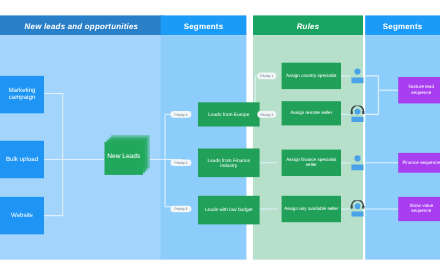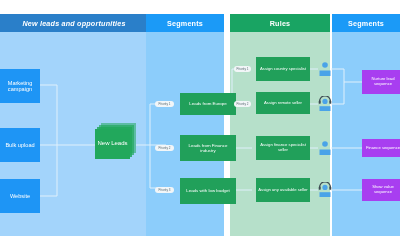--- a/index.html
+++ b/index.html
@@ -24,21 +24,21 @@
   #lane-leads{left:0;width:148px;font-style:italic;}
   #lane-leads .lane-head{background:#2a7fc9;}
   #lane-leads .lane-body{background:#a3d4fb;}
 
   #lane-segments{left:146px;width:78px;}
   #lane-segments .lane-head{background:#1b9af7;}
   #lane-segments .lane-body{background:#8ccdfb;}
 
   #lane-rules{left:230px;width:100px;}
   #lane-rules .lane-head{background:#1aa койн;}
-  #lane-rules .lane-head{background:#19a463;}
+  #lane-rules .lane-head{background:#19a463;font-style:italic;}
   #lane-rules .lane-body{background:#b6e0ca;}
 
   #lane-sequences{left:332px;width:68px;}
   #lane-sequences .lane-head{background:#1b9af7;}
   #lane-sequences .lane-body{background:#8ccdfb;}
 
   
   .node{
     position:absolute;display:flex;align-items:center;justify-content:center;
     text-align:center;color:#ffffff;line-height:1.15;

